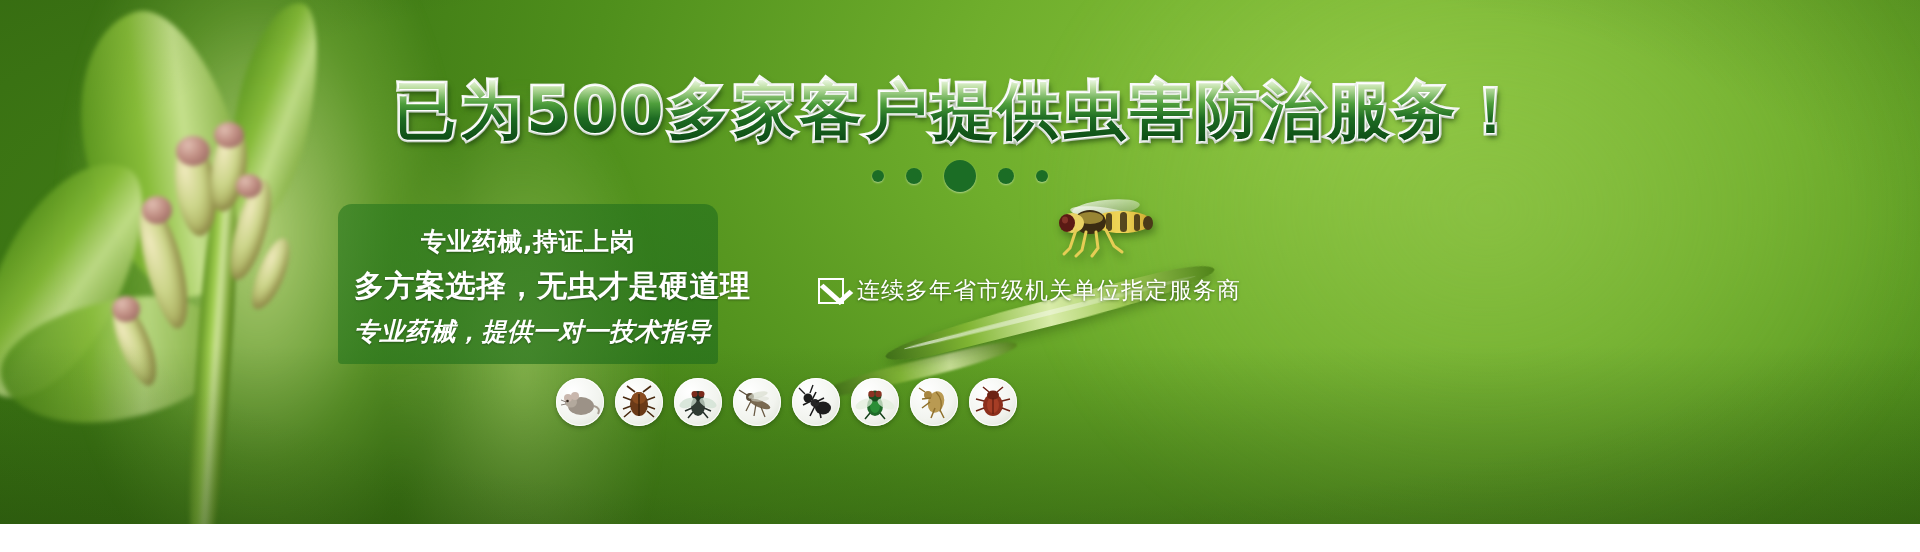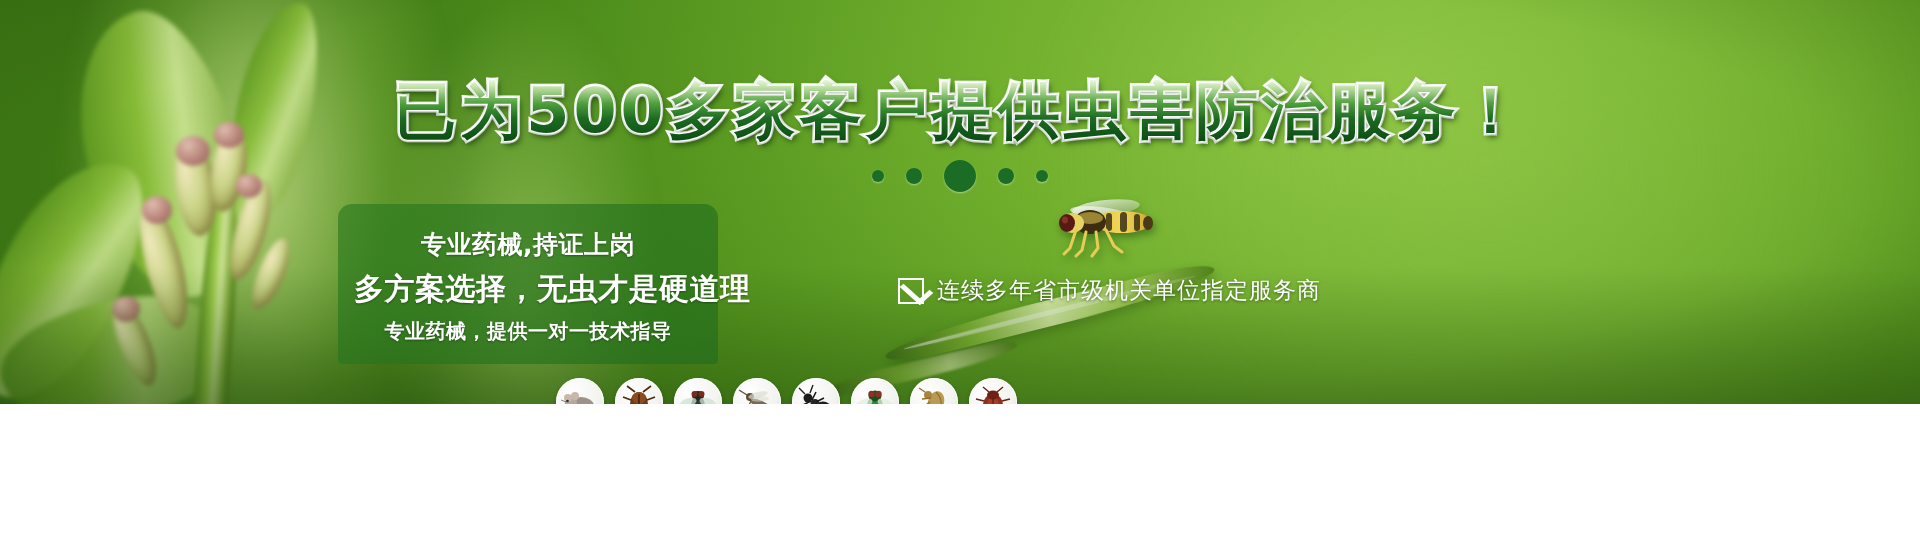--- a/index.html
+++ b/index.html
@@ -4,21 +4,21 @@
 <style>
   * { box-sizing: border-box; margin: 0; padding: 0; }
   html, body {
     width: 1920px; height: 552px;
     overflow: hidden;
     font-family: "Liberation Sans", "DejaVu Sans", sans-serif;
   }
 
   #banner {
     position: relative;
-    width: 1920px; height: 404px;
+    width: 1920px; height: 524px;
     overflow: hidden;
     background: #5ea021;
   }
 
   
   .bg-base {
     position: absolute; inset: 0;
     background:
       radial-gradient(ellipse 1100px 700px at 72% 20%, #8cc63f 0%, #6fae2c 38%, #4f8f1c 72%, #3d7714 100%),
       linear-gradient(180deg, #74b02c 0%, #5f9f22 55%, #3f7a15 100%);
@@ -163,25 +163,25 @@
     color: #ffffff;
     font-family: "DejaVu Sans", "Liberation Sans", sans-serif;
     font-weight: bold;
     letter-spacing: .5px;
     text-align: center;
     text-shadow: 0 1px 2px rgba(0,0,0,.35);
     white-space: nowrap;
   }
   .panel .l1 { font-size: 25px; }
   .panel .l2 { font-size: 30px; }
-  .panel .l3 { font-size: 20px; }
+  .panel .l3 { font-size: 25px; font-style: italic; }
 
   
   .checks {
-    position: absolute; left: 898px; top: 275px;
+    position: absolute; left: 818px; top: 275px;
     display: flex; flex-direction: row; gap: 22px;
   }
   .check-row { display: flex; align-items: center; gap: 13px; }
   .check-box {
     width: 26px; height: 26px; flex: none;
     border: 2px solid #ffffff;
     position: relative;
   }
   .check-box::after {
     content: ""; position: absolute;

